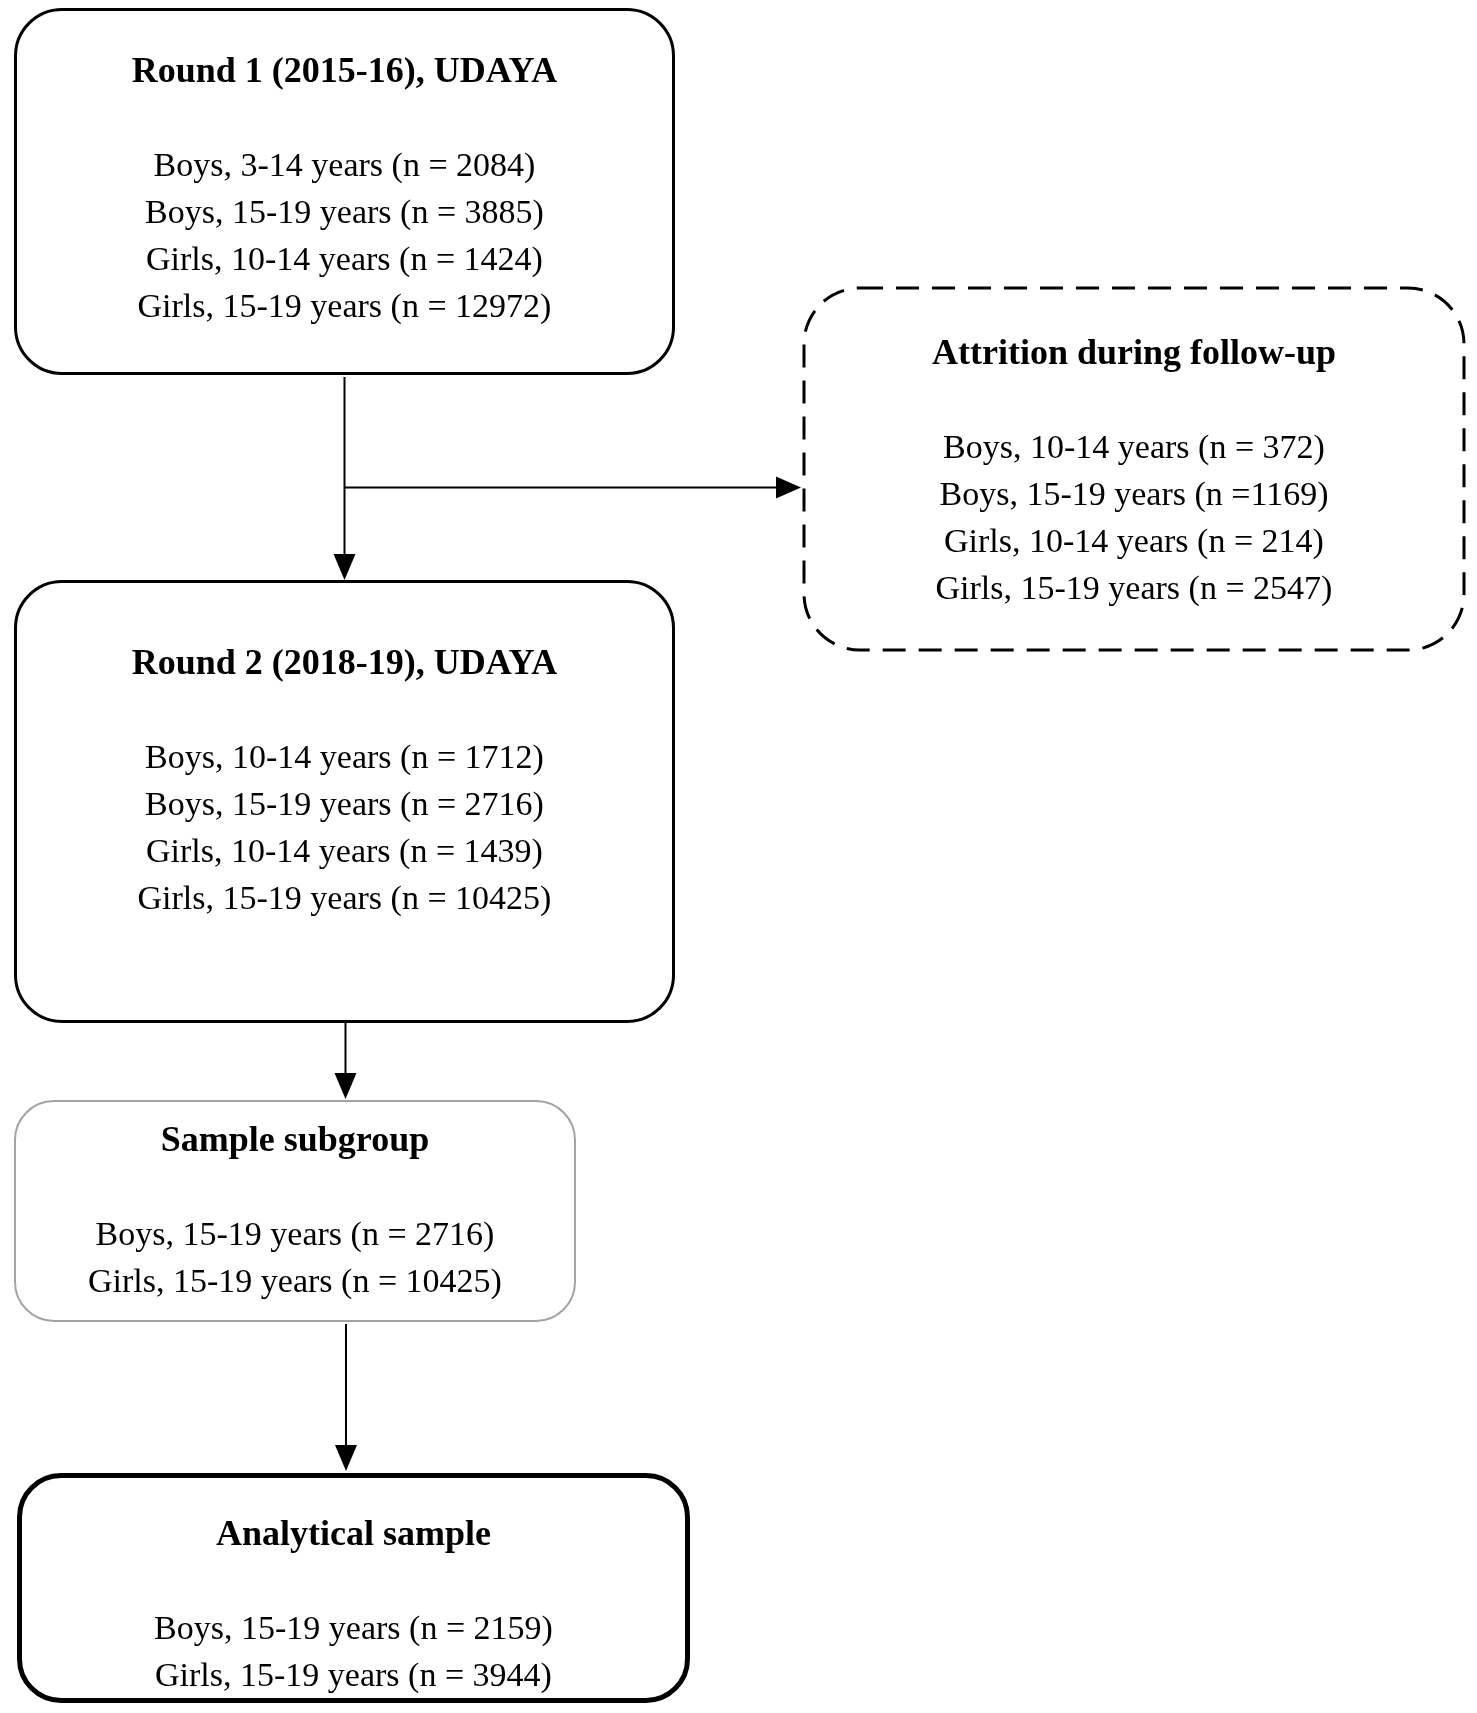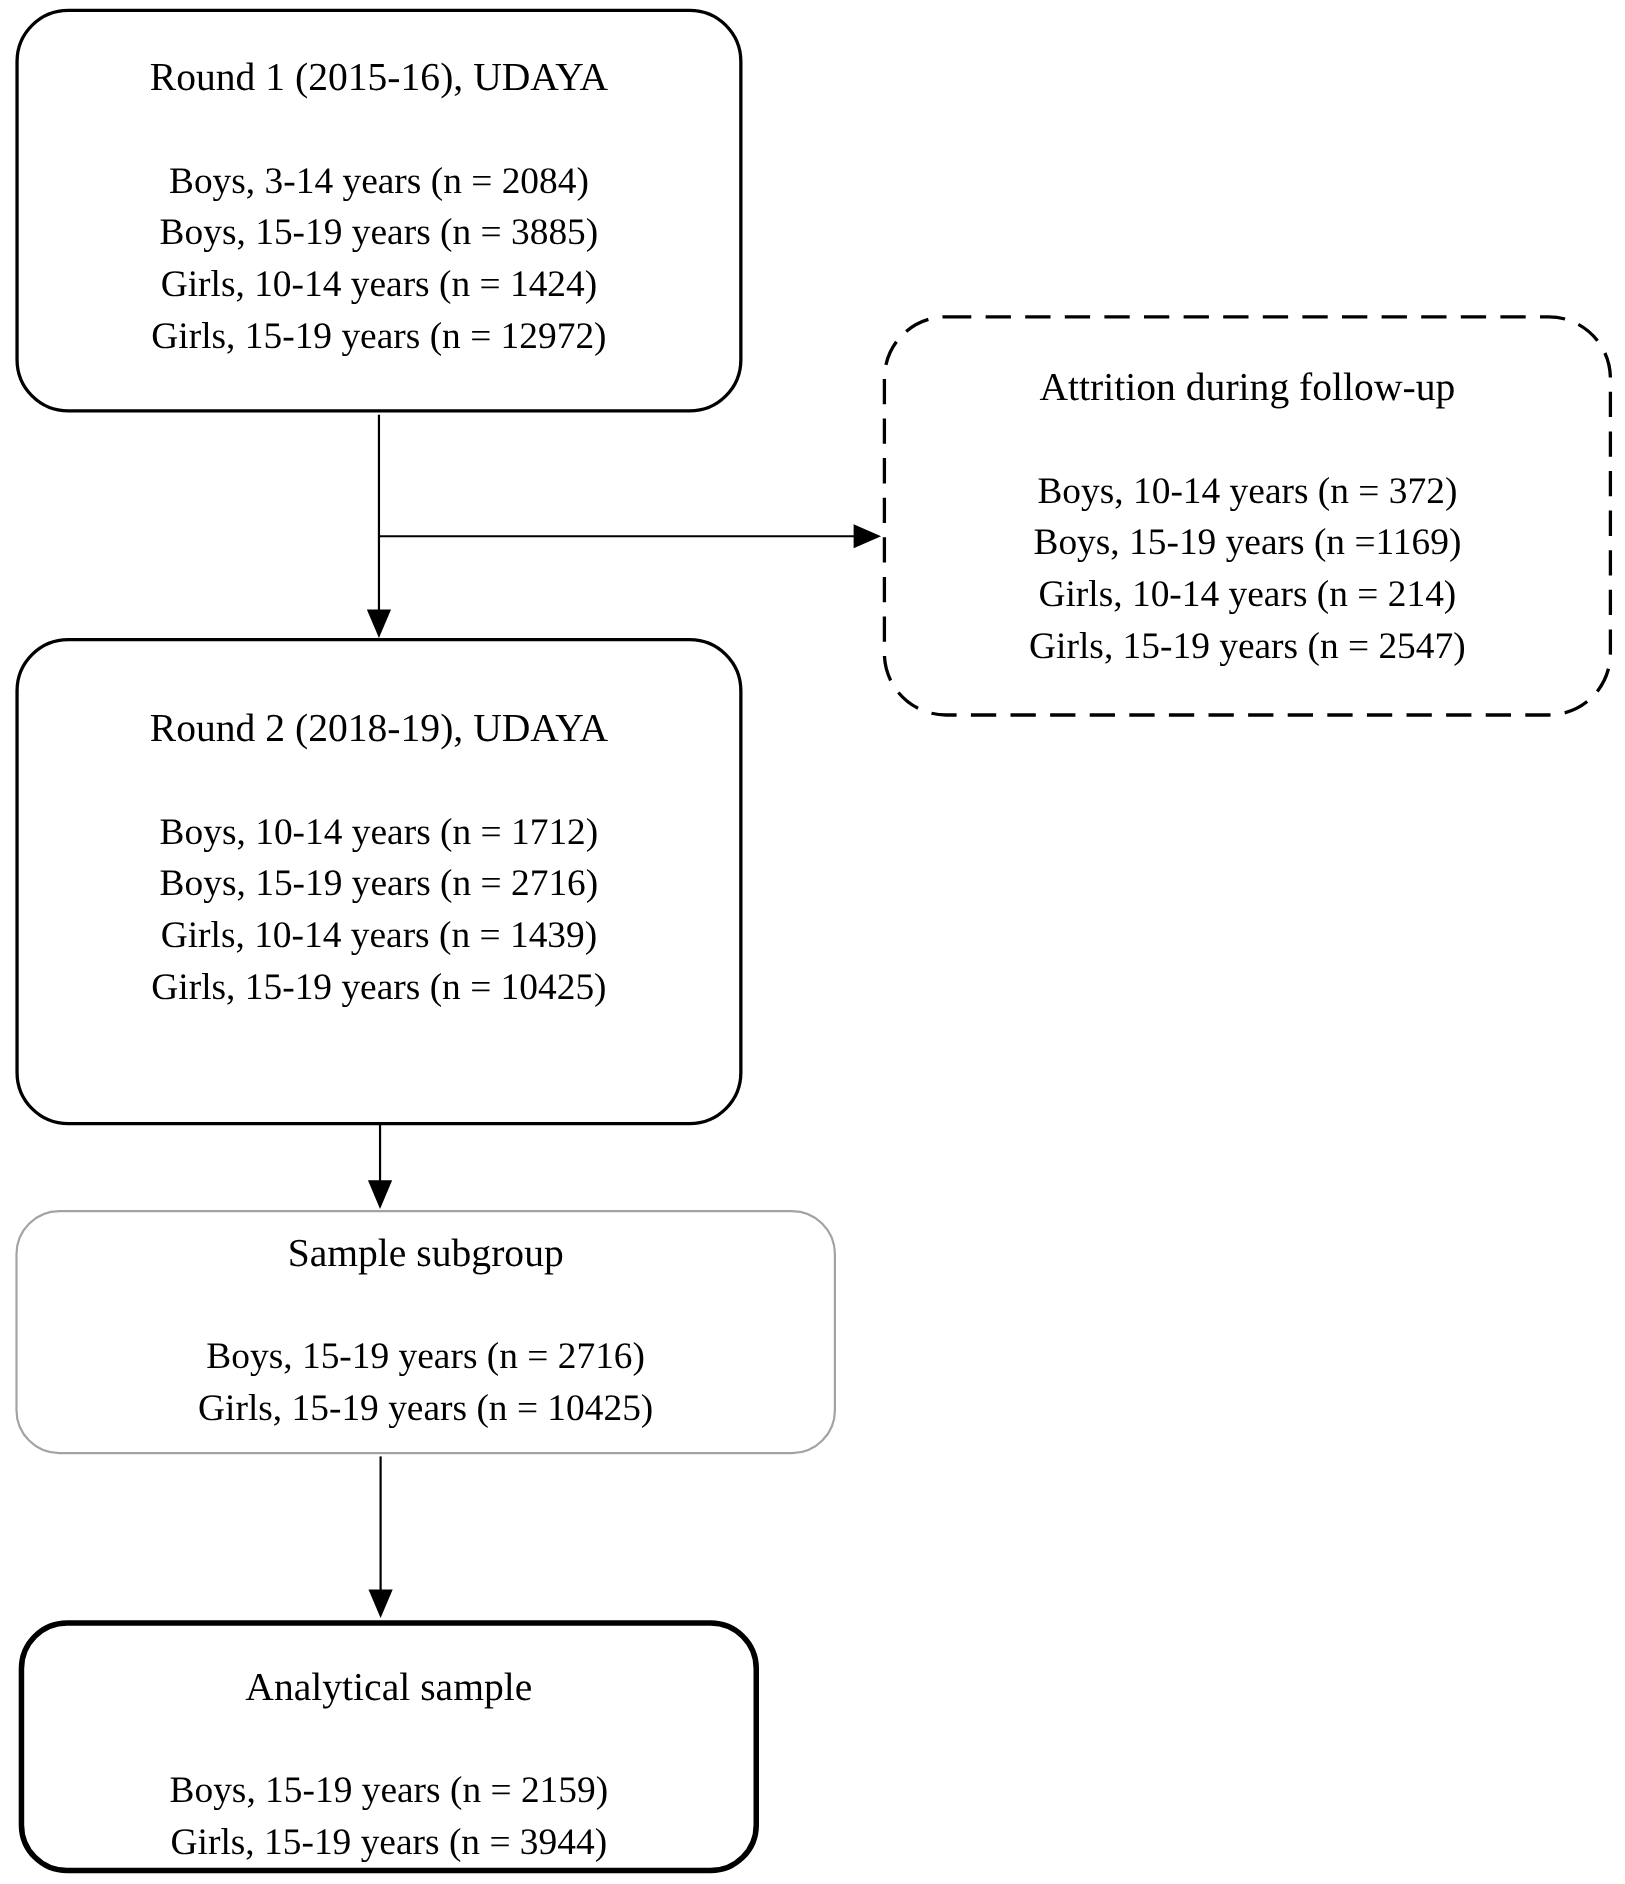--- a/index.html
+++ b/index.html
@@ -20,21 +20,21 @@
   }
   .box {
     position: absolute;
     box-sizing: border-box;
     background: #ffffff;
     text-align: center;
     z-index: 1;
   }
   .box--transparent { background: transparent; }
   .box .title {
-    font-weight: normal;
+    font-weight: bold;
     font-size: 36px;
     line-height: 47px;
     white-space: nowrap;
   }
   .box .spacer { height: 47px; }
   .box .row {
     font-size: 34px;
     line-height: 47px;
     white-space: nowrap;
   }
@@ -46,21 +46,21 @@
   #box-attrition {
     left: 803px; top: 287px; width: 662px; height: 364px;
     padding-top: 42px;
   }
   #box-round2 {
     left: 14px; top: 580px; width: 661px; height: 443px;
     border: 3px solid #000000; border-radius: 48px;
     padding-top: 56px;
   }
   #box-subgroup {
-    left: 14px; top: 1100px; width: 746px; height: 222px;
+    left: 14px; top: 1100px; width: 562px; height: 222px;
     border: 2px solid #a3a3a3; border-radius: 40px;
     padding-top: 14px;
   }
   #box-analytical {
     left: 17px; top: 1473px; width: 673px; height: 230px;
     border: 5px solid #000000; border-radius: 44px;
     padding-top: 32px;
   }
 </style>
 </head>

